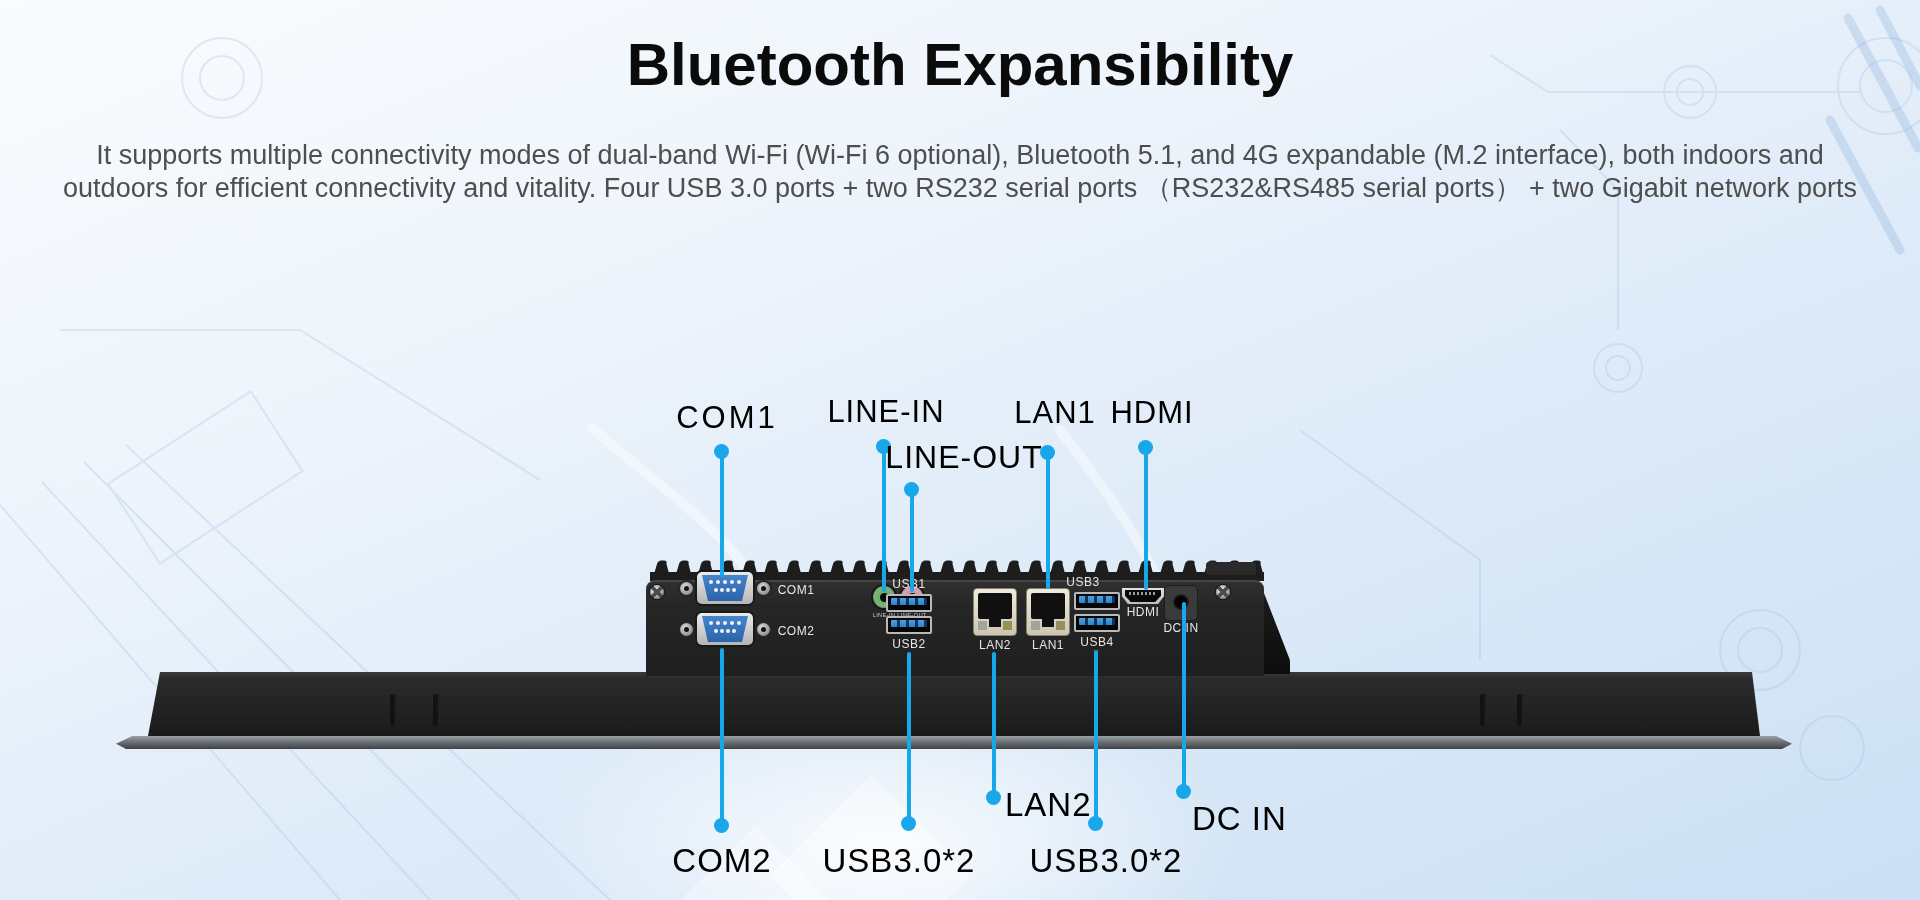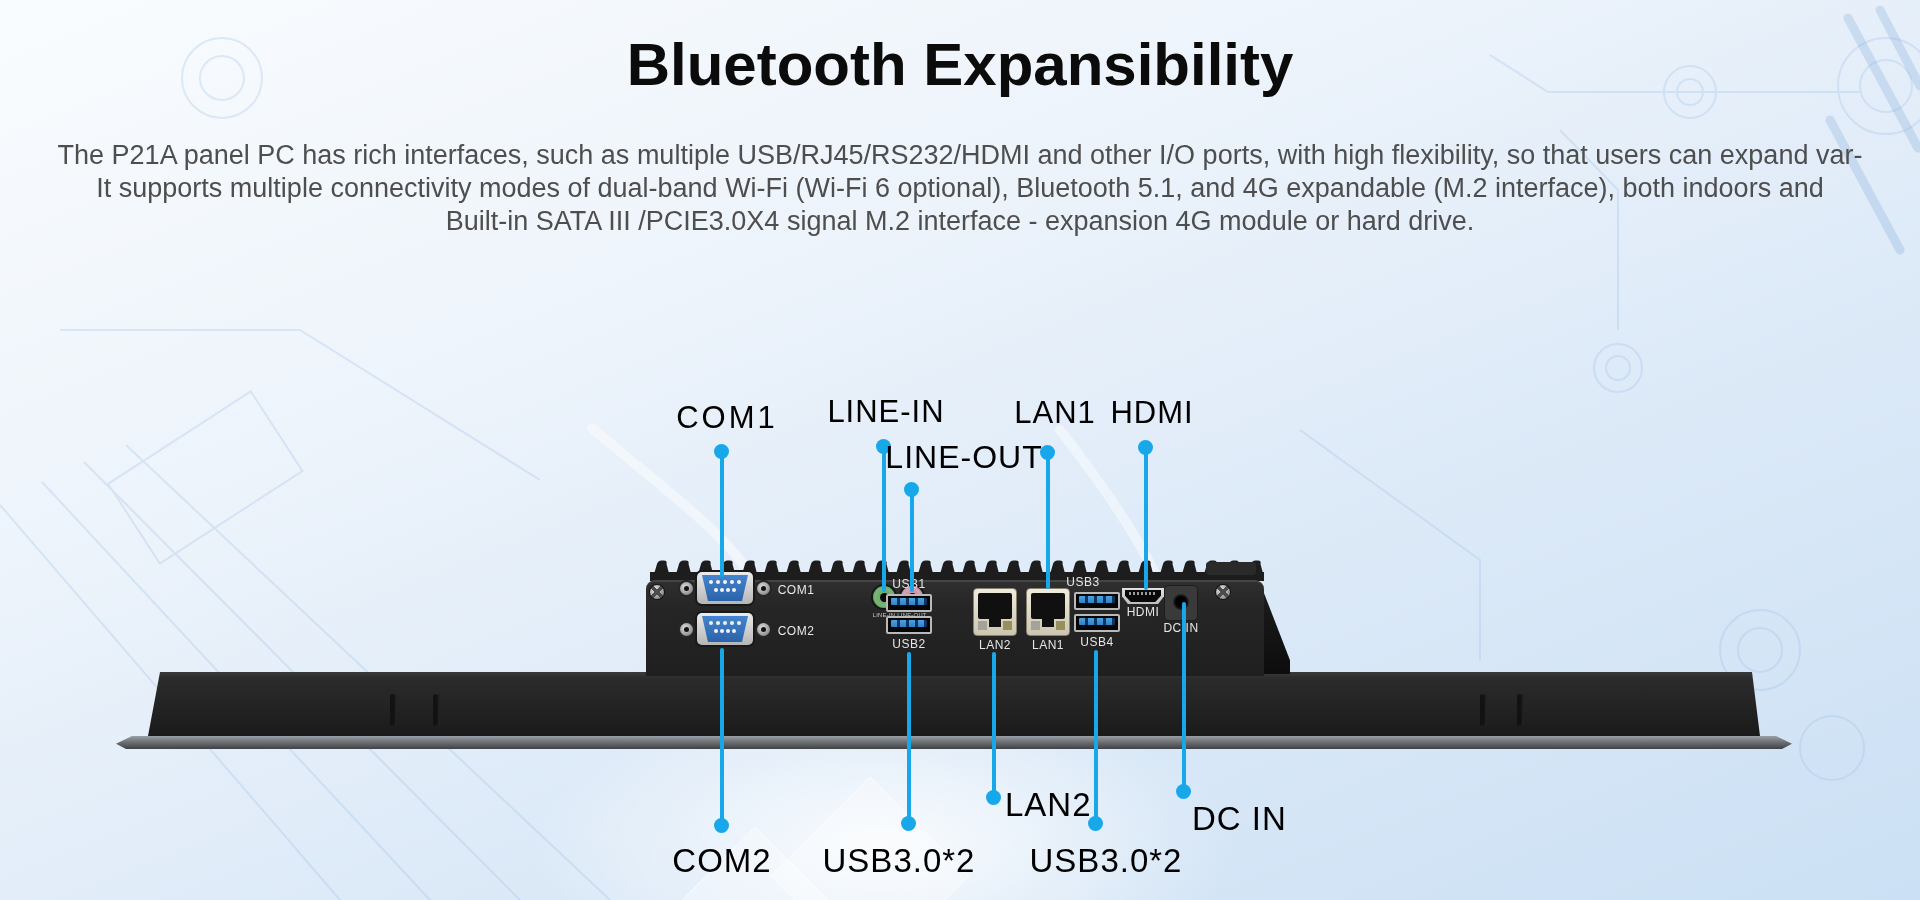--- a/index.html
+++ b/index.html
@@ -183,23 +183,22 @@
         <path d="M1830 120 L1900 250"></path>
     </g>
     <g stroke="rgba(255,255,255,0.55)" fill="rgba(255,255,255,0.30)">
       <rect x="800" y="806" width="140" height="140" transform="rotate(45 870 876)"></rect>
       <rect x="700" y="850" width="110" height="110" transform="rotate(45 755 905)"></rect>
     </g>
   </svg>
 
   <div id="page-title">Bluetooth Expansibility</div>
   <div id="desc">
-    <div>The P21A panel PC has rich interfaces, such as multiple USB/RJ45/RS232/HDMI and other I/O ports, with high flexibility, so that users can expand var-</div>
     <div>It supports multiple connectivity modes of dual-band Wi-Fi (Wi-Fi 6 optional), Bluetooth 5.1, and 4G expandable (M.2 interface), both indoors and</div>
-    <div>Built-in SATA III /PCIE3.0X4 signal M.2 interface - expansion 4G module or hard drive.</div>
+    <div>outdoors for efficient connectivity and vitality. Four USB 3.0 ports + two RS232 serial ports （RS232&amp;RS485 serial ports） + two Gigabit network ports</div>
   </div>
 
   <svg id="fins" width="614" height="24" viewBox="0 0 614 24">
     <defs>
       <pattern id="finp" width="22" height="24" patternUnits="userSpaceOnUse">
         <path d="M2 24 L7 7 Q8 3.5 11.5 3.5 L14 3.5 Q17.5 3.5 16.5 7 L21 24 Z" fill="#1d1d1d"></path>
       </pattern>
     </defs>
     <rect x="0" y="15" width="614" height="9" fill="#1d1d1d"></rect>
     <rect width="614" height="24" fill="url(#finp)"></rect>

